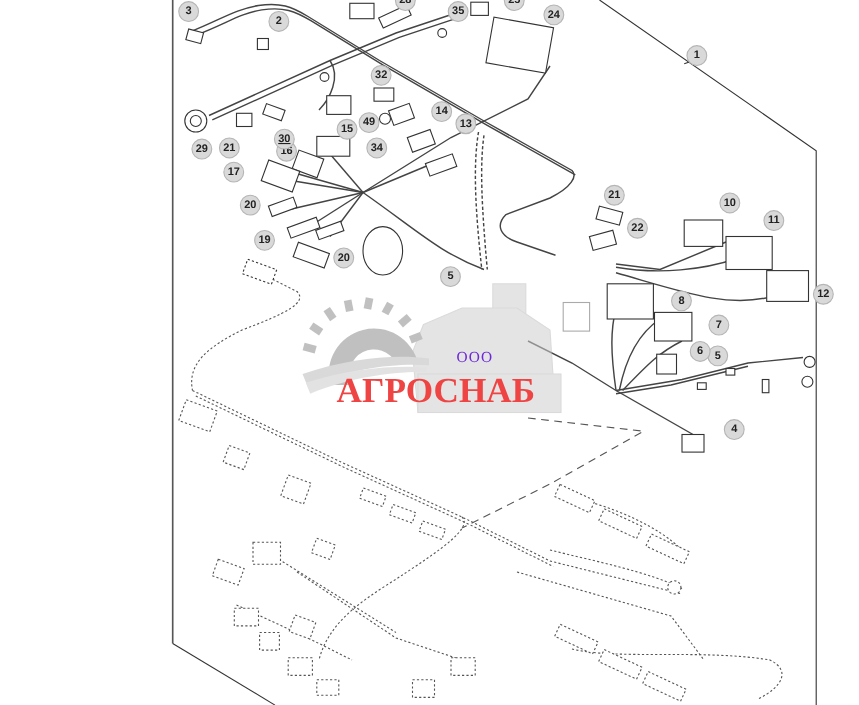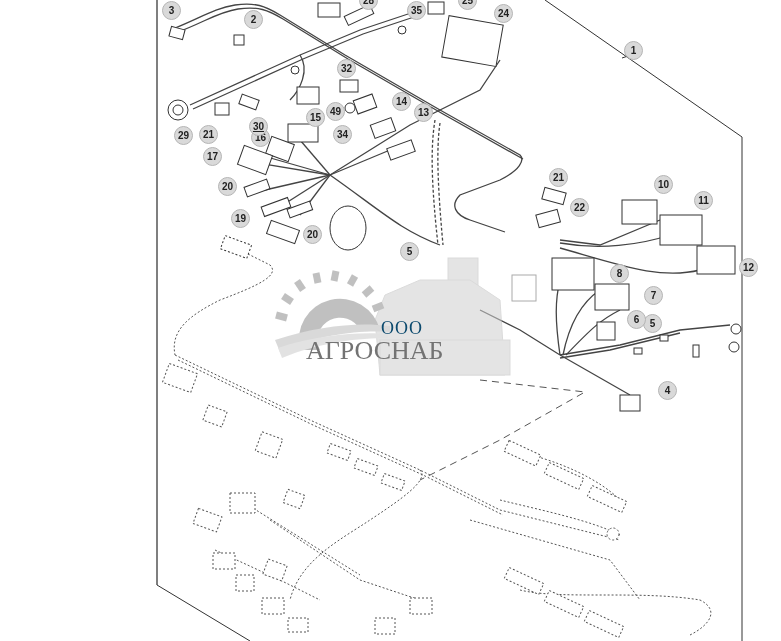--- a/index.html
+++ b/index.html
@@ -4,24 +4,24 @@
 <style>
   html, body { margin:0; padding:0; background:#ffffff; }
   body { width:781px; height:641px; overflow:hidden; position:relative;
          font-family:"Liberation Sans", sans-serif; }
   #canvas { position:absolute; left:0; top:0; width:781px; height:641px; }
   svg { position:absolute; left:0; top:0; }
   .callout { position:absolute; width:17px; height:17px; border-radius:50%;
              background:#d9d9d9; border:1px solid #b5b5b5; color:#222;
              font-size:10px; font-weight:bold; line-height:17px; text-align:center;
              transform:translate(-9px,-9px); box-sizing:content-box; }
-  .wm-ooo { position:absolute; left:381px; top:318px; font-family:"Liberation Serif", serif;
-            font-size:18px; color:#0c4a6e; letter-spacing:1px; }
+  .wm-ooo { position:absolute; left:415px; top:318px; font-family:"Liberation Serif", serif;
+            font-size:14px; color:#6d28d9; letter-spacing:1px; }
   .wm-name { position:absolute; left:306px; top:336px; font-family:"Liberation Serif", serif;
-             font-size:26px; color:#737373; letter-spacing:0px; }
+             font-size:32px; color:#ef4444; letter-spacing:0px;font-weight:bold; }
 </style>
 </head>
 <body>
 
 <div id="canvas">
   <svg width="781" height="641" viewBox="0 0 781 641">
     <g fill="none" stroke="#333" stroke-width="1">
 
       <line x1="157" y1="0" x2="157" y2="585" stroke="#555" stroke-width="1.5"></line>
       <line x1="157" y1="585" x2="250" y2="641" stroke="#333"></line>

